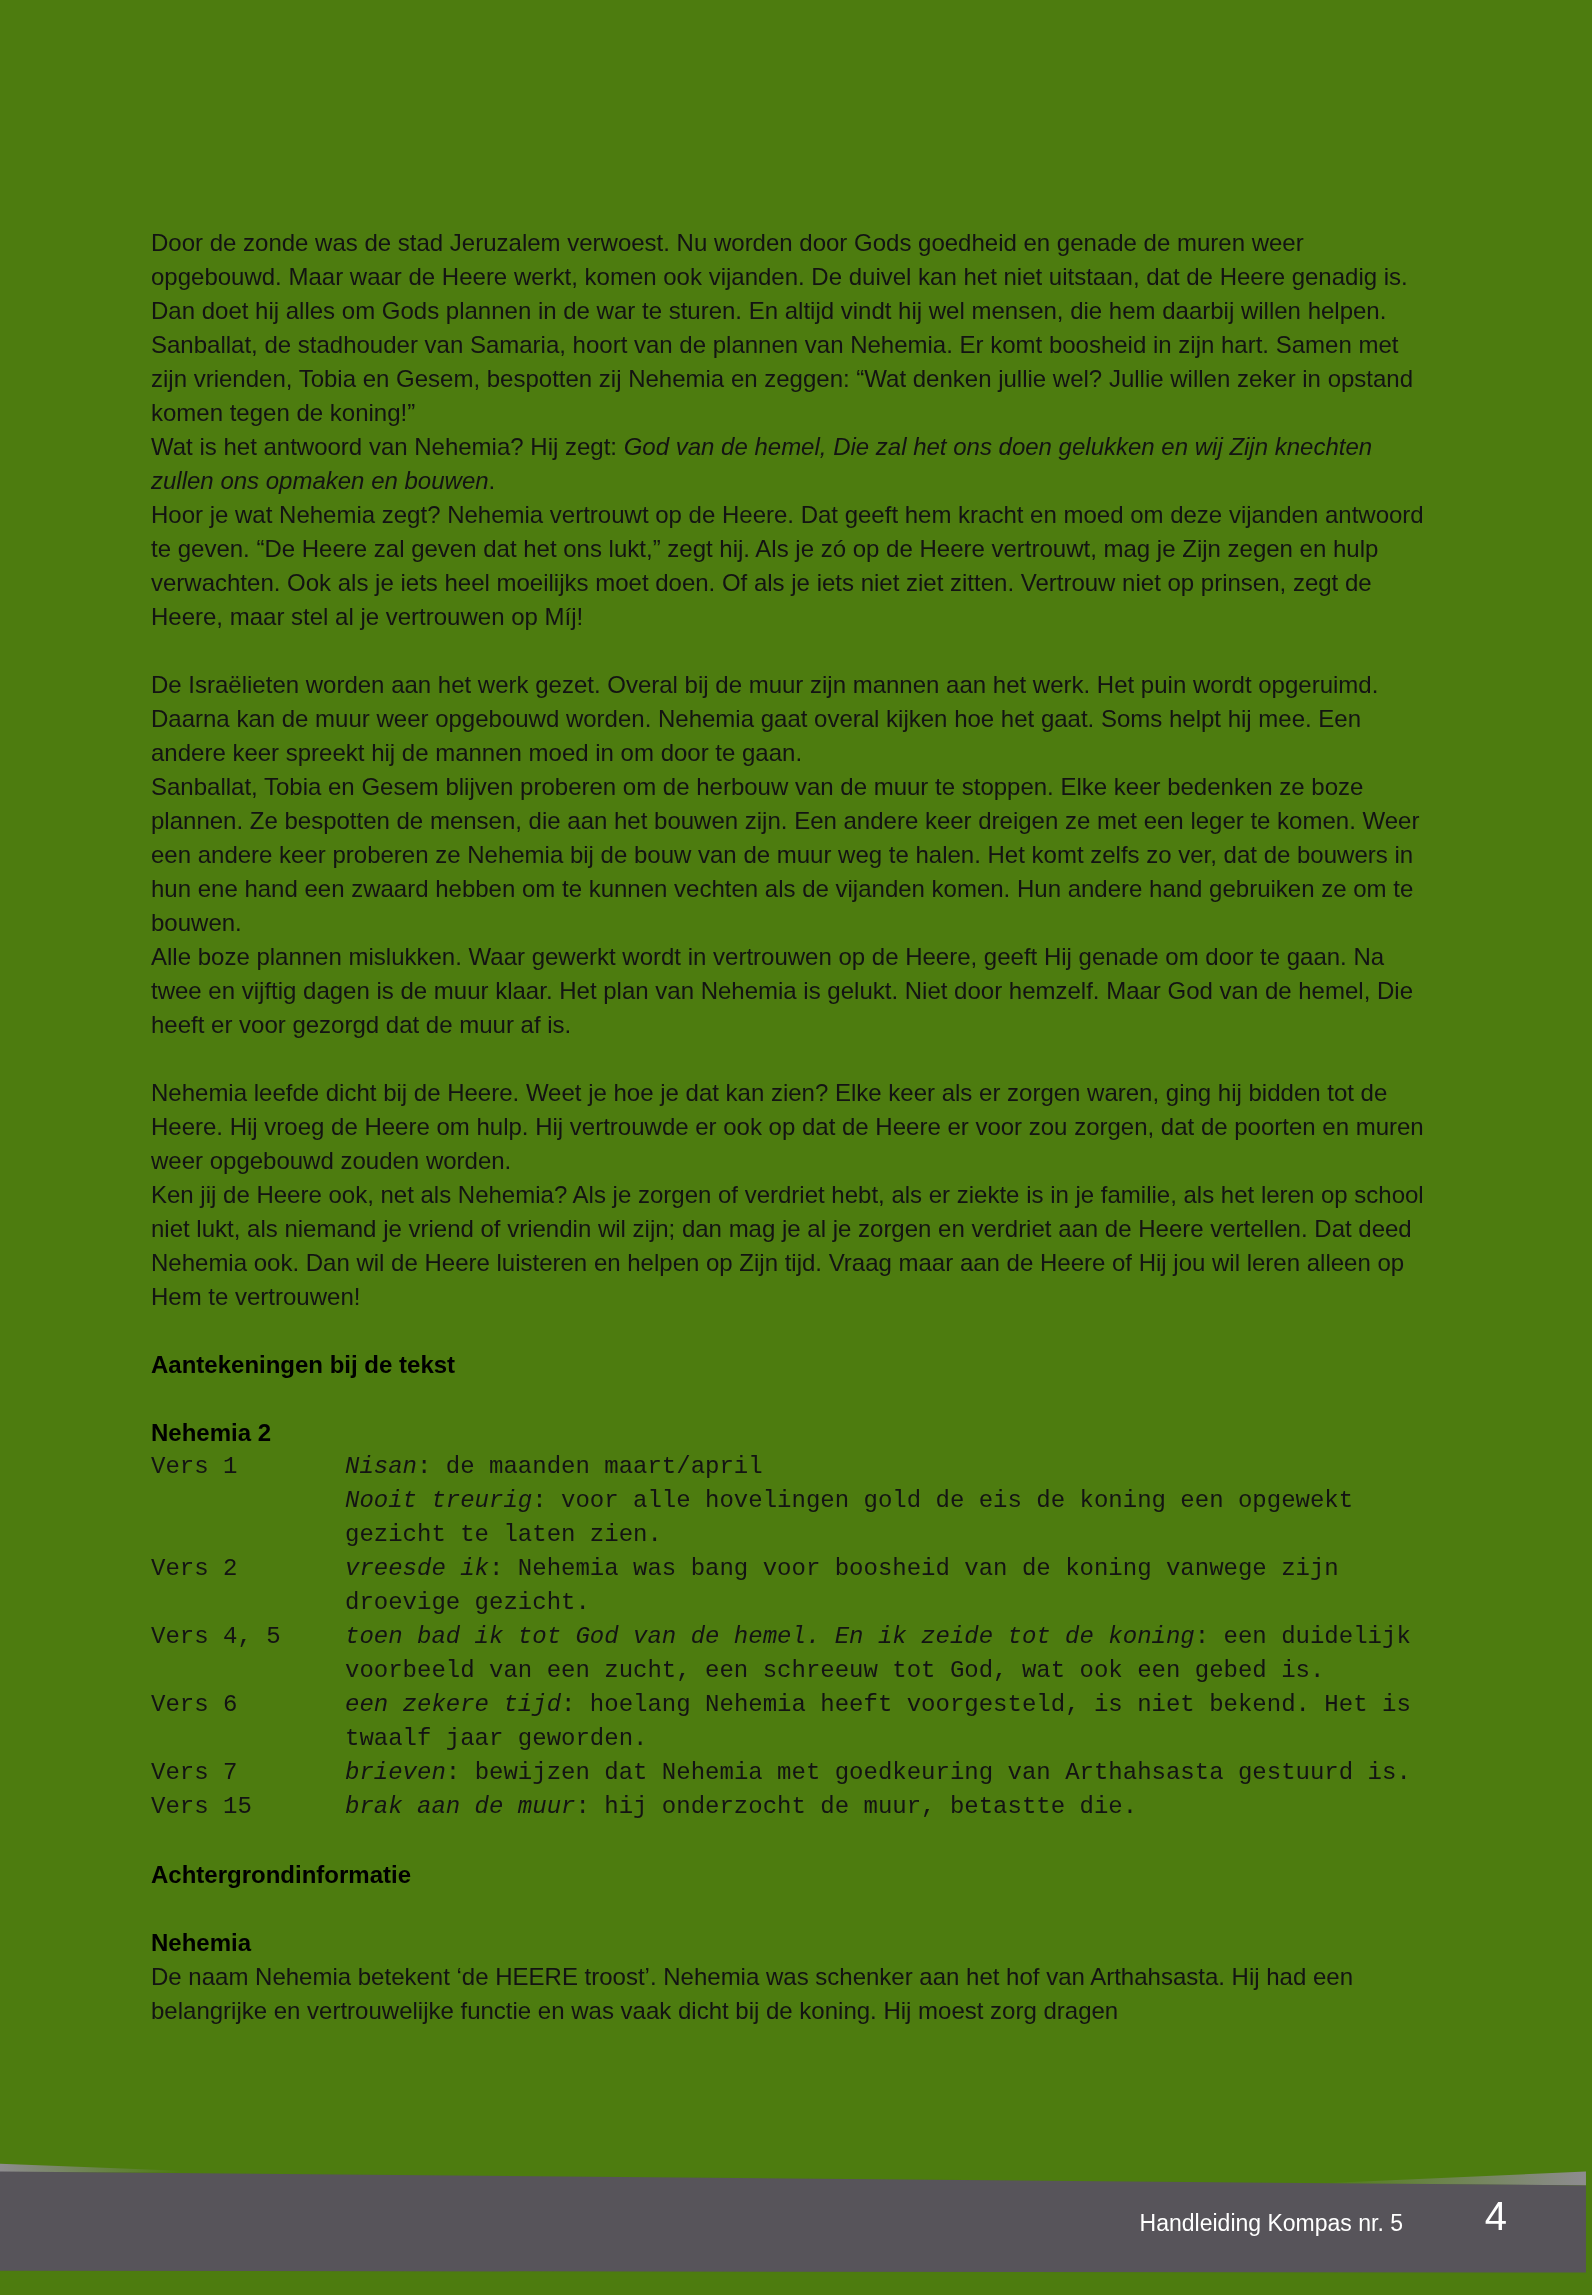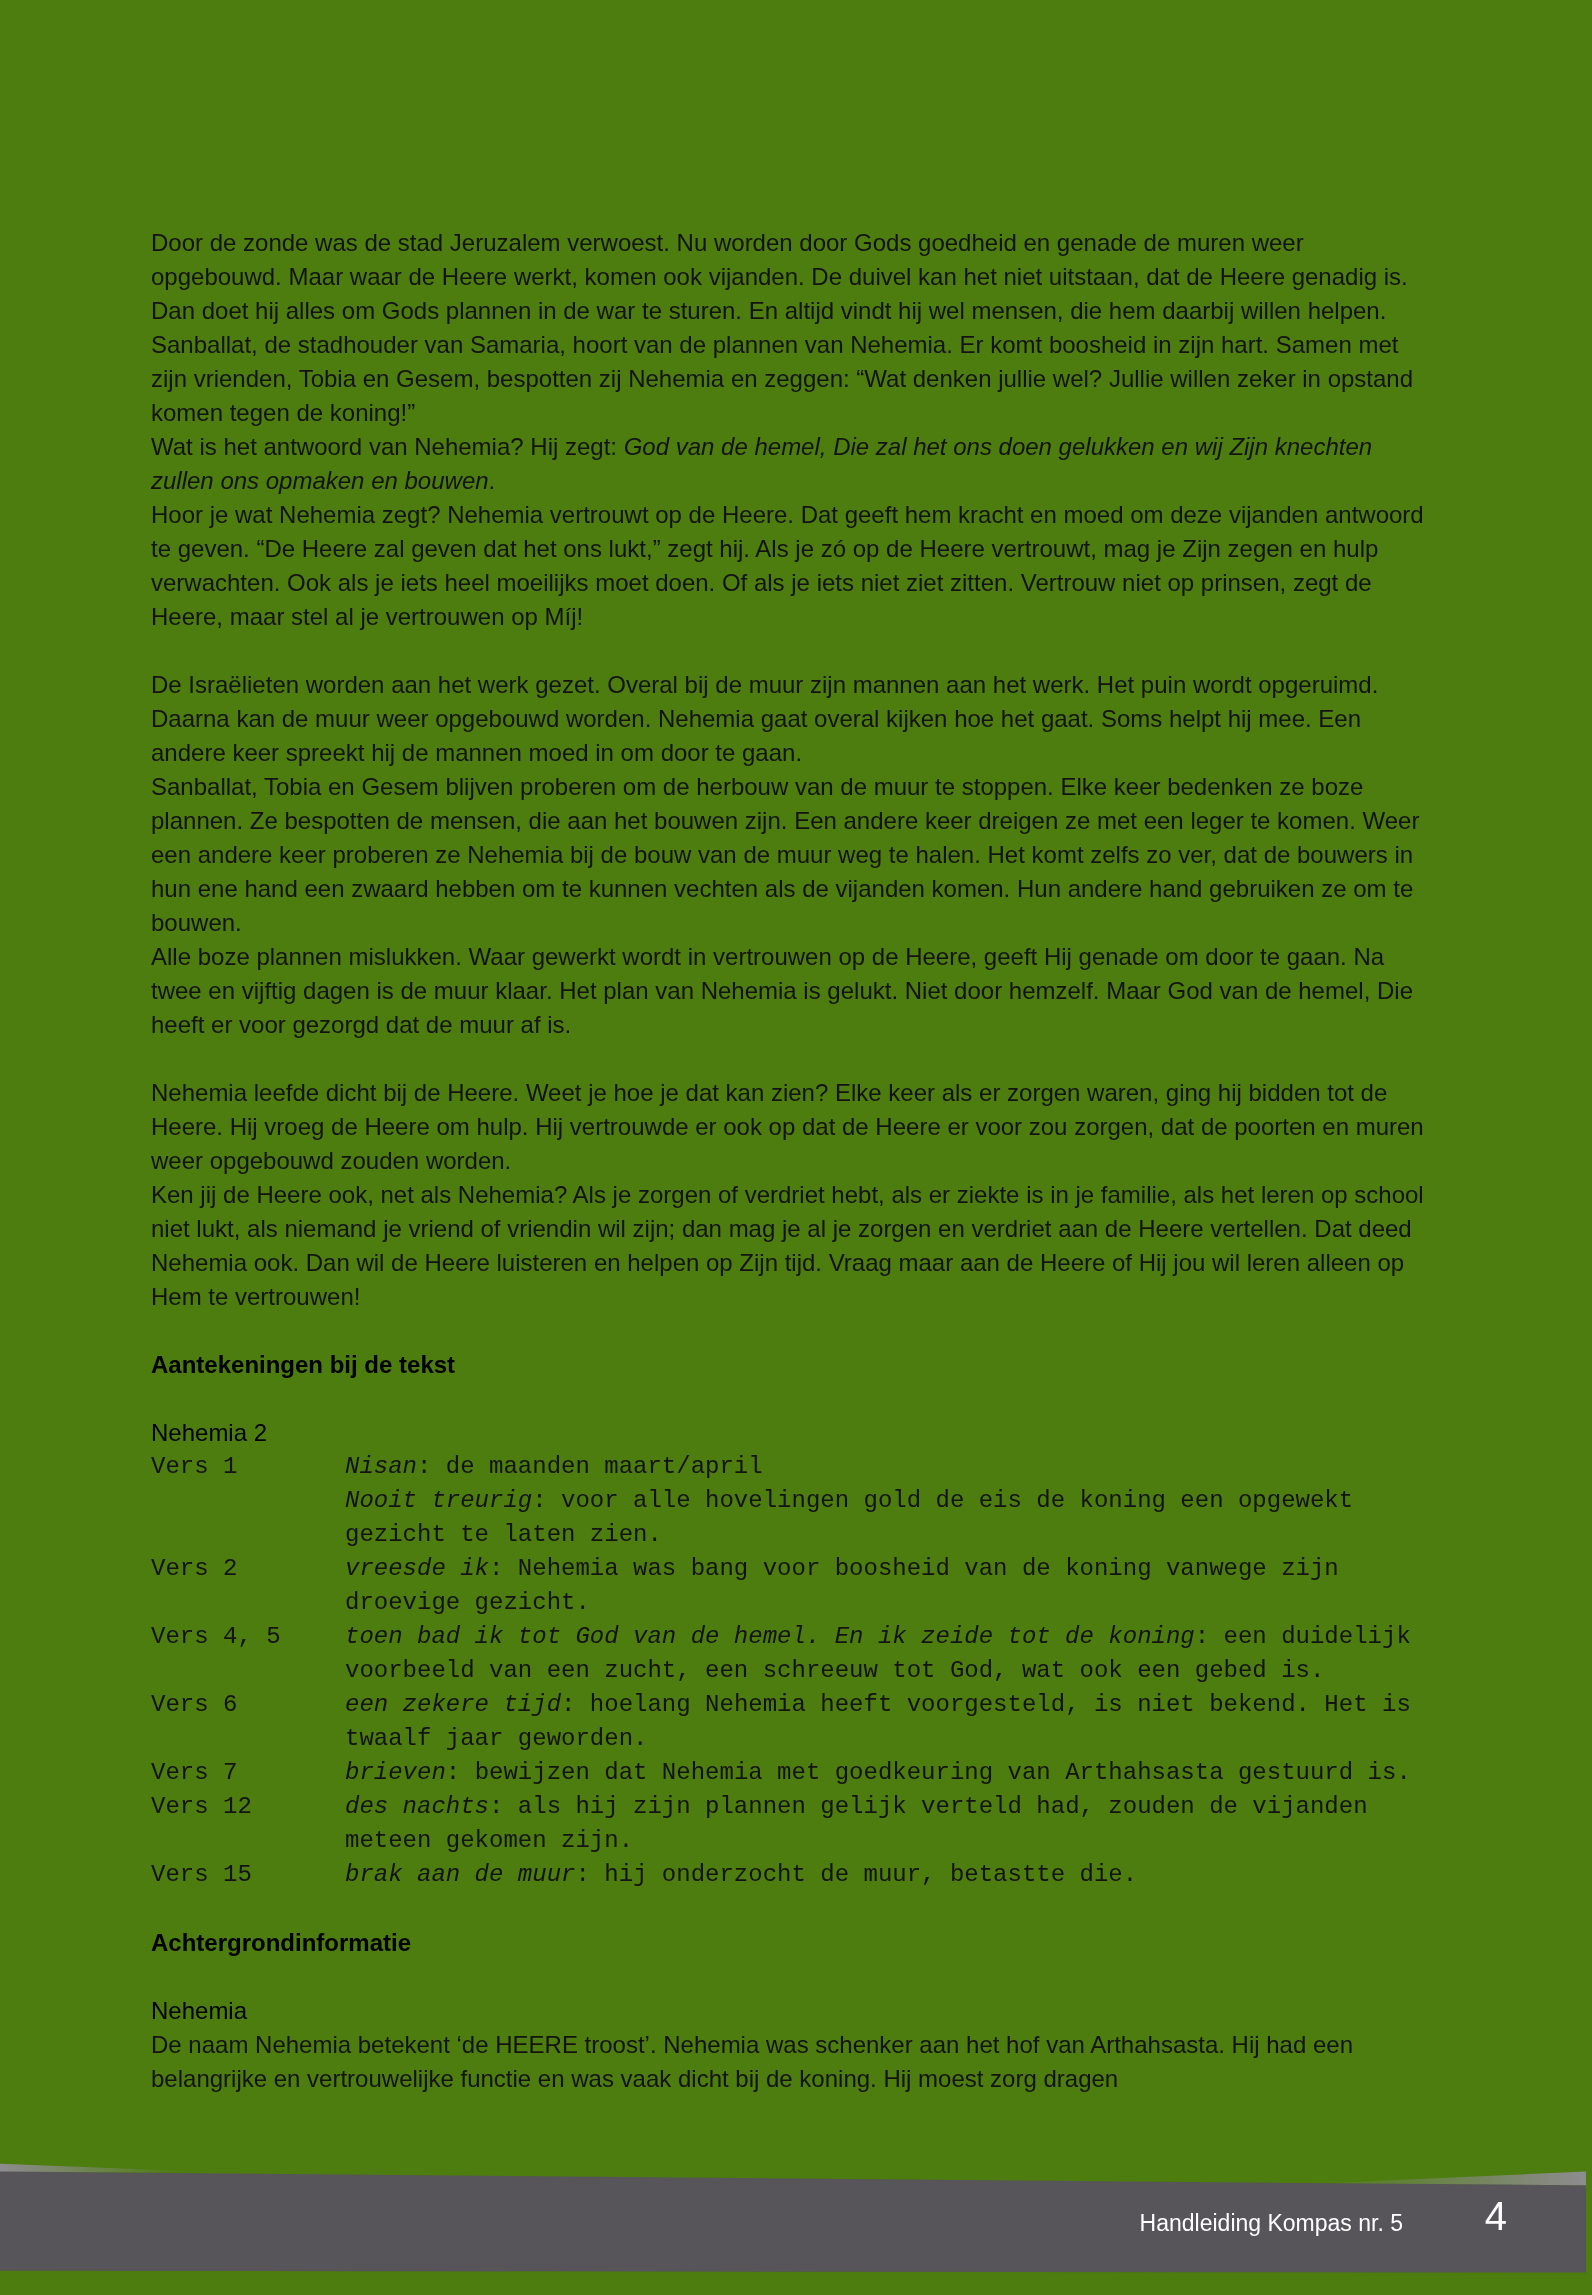--- a/index.html
+++ b/index.html
@@ -24,21 +24,21 @@
   }
   .content p { margin: 0; }
   .block { margin: 0 0 34px 0; }
   h2.doc-h {
     font-size: 24px; line-height: 34px;
     font-weight: bold; color: #000;
     margin: 34px 0 34px 0;
   }
   h3.doc-sub {
     font-size: 24px; line-height: 34px;
-    font-weight: normal; color: #000;
+    font-weight: bold; color: #000;
     margin: 0;
   }
   #notes-rows { margin: 0; }
   .note-row {
     display: grid;
     grid-template-columns: 194px 1fr;
     align-items: start;
     font-family: Liberation Mono, monospace;
   }
   .note-label { white-space: nowrap; }
@@ -104,24 +104,20 @@
         </div>
         <div class="note-row">
           <span class="note-label">Vers 6</span>
           <span><em>een zekere tijd</em><span>: hoelang Nehemia heeft voorgesteld, is niet bekend. Het is twaalf jaar geworden.</span></span>
         </div>
         <div class="note-row">
           <span class="note-label">Vers 7</span>
           <span><em>brieven</em><span>: bewijzen dat Nehemia met goedkeuring van Arthahsasta gestuurd is.</span></span>
         </div>
         <div class="note-row">
-          <span class="note-label">Vers 12</span>
-          <span><em>des nachts</em><span>: als hij zijn plannen gelijk verteld had, zouden de vijanden meteen gekomen zijn.</span></span>
-        </div>
-        <div class="note-row">
           <span class="note-label">Vers 15</span>
           <span><em>brak aan de muur</em><span>: hij onderzocht de muur, betastte die.</span></span>
         </div>
       </div>
 
     <h2 class="doc-h">Achtergrondinformatie</h2>
     <h3 class="doc-sub">Nehemia</h3>
     <p>De naam Nehemia betekent ‘de HEERE troost’. Nehemia was schenker aan het hof van Arthahsasta. Hij had een belangrijke en vertrouwelijke functie en was vaak dicht bij de koning. Hij moest zorg dragen</p>
   </div>
 

